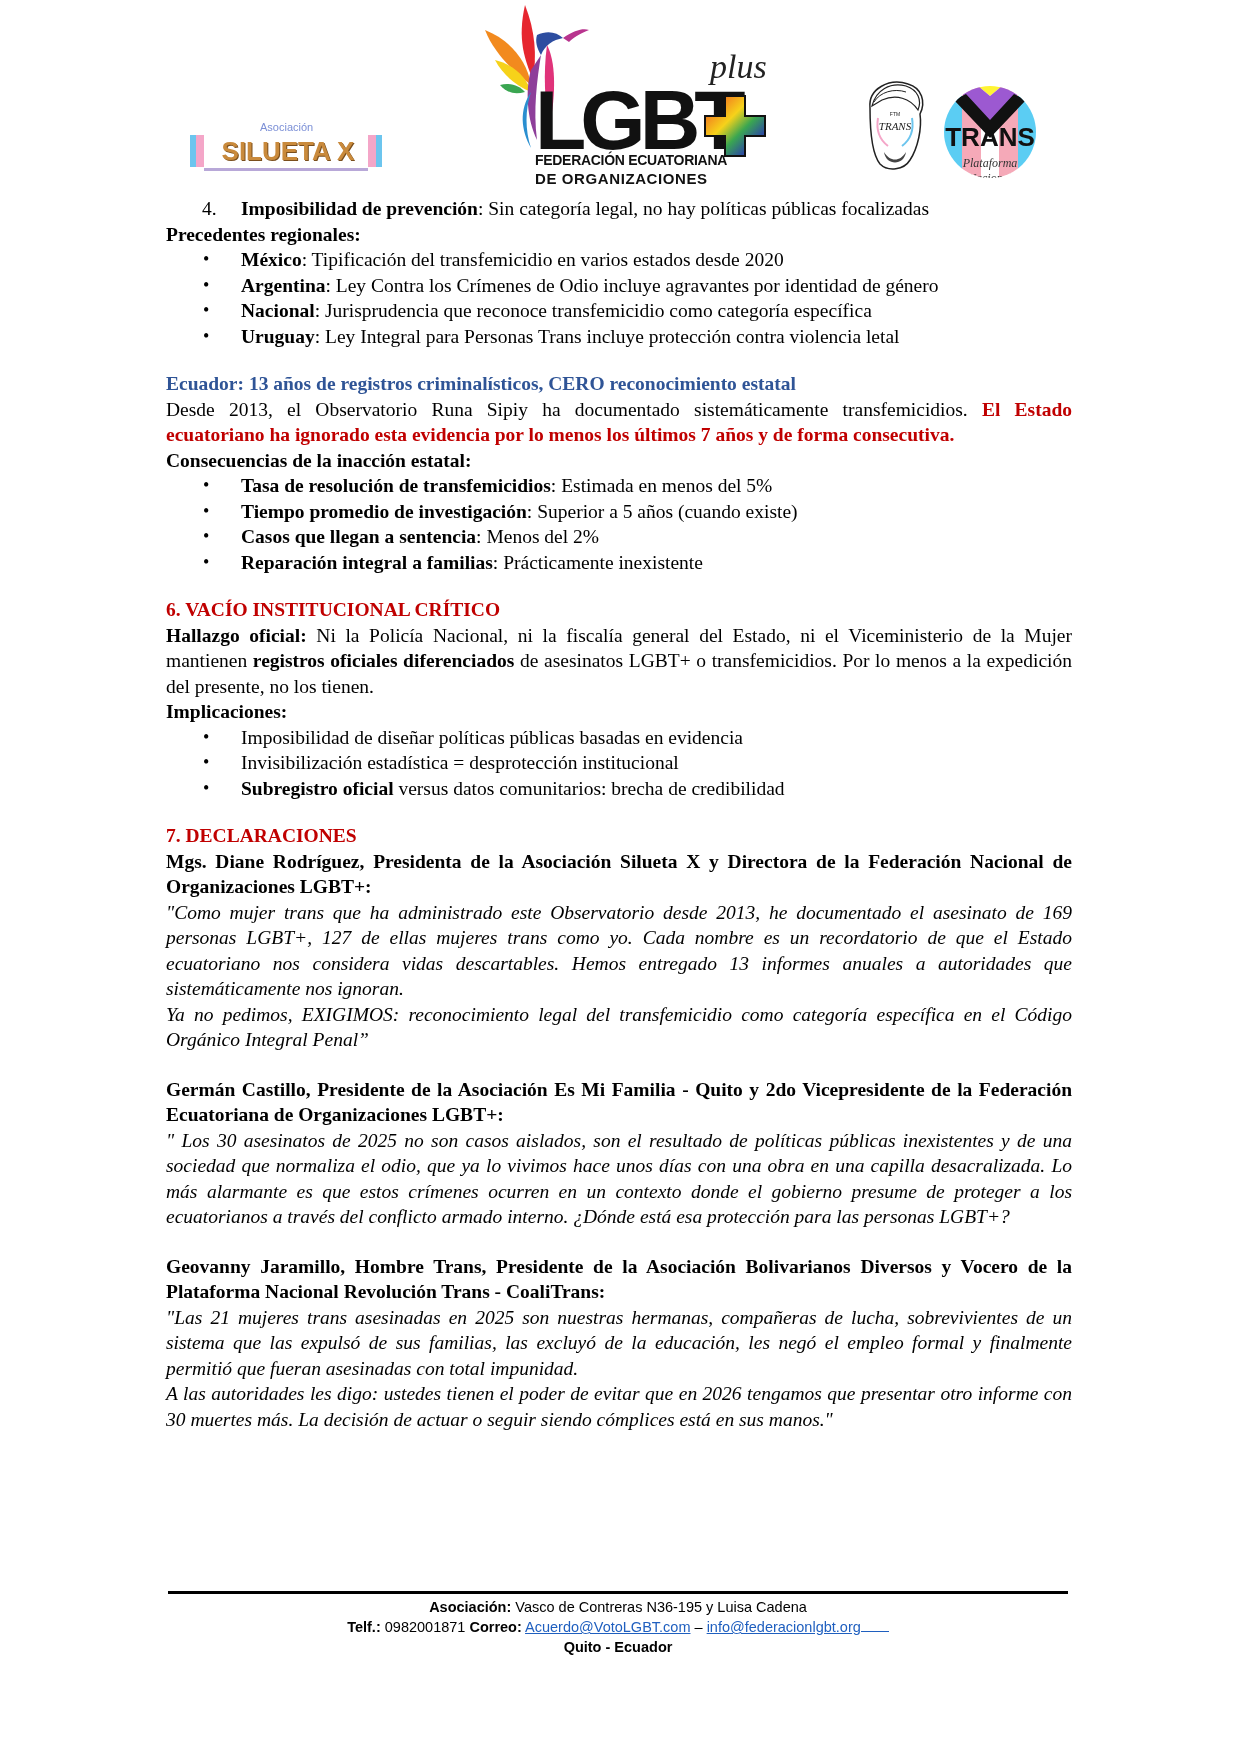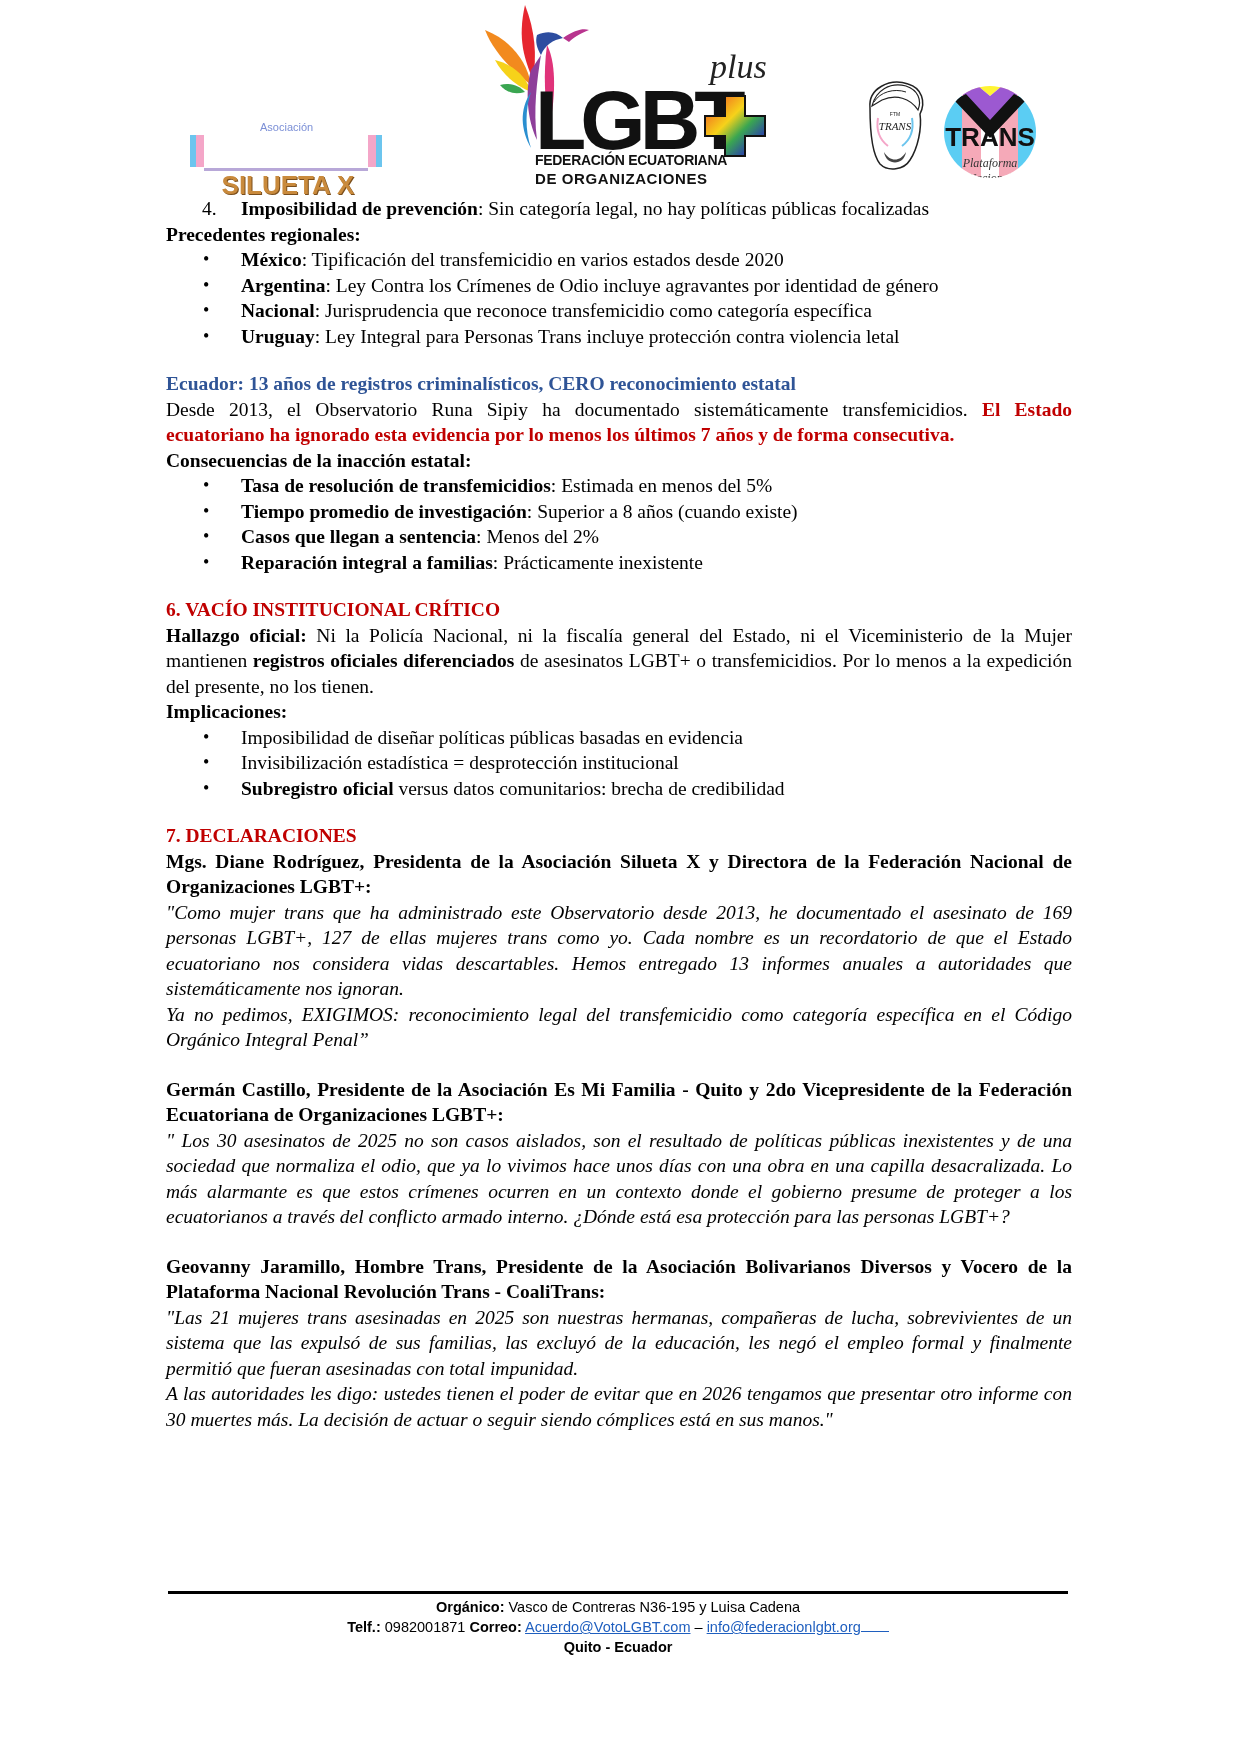--- a/index.html
+++ b/index.html
@@ -9,21 +9,21 @@
   
   .header { position: absolute; top: 0; left: 0; width: 1241px; height: 190px; }
   .logo-silueta { position: absolute; left: 190px; top: 118px; width: 200px; height: 56px; padding-left: 18px; }
   .silueta-asoc { position: absolute; left: 70px; top: 3px; font-family: "Liberation Sans", sans-serif;
                   font-size: 11px; color: #7b8fd6; }
   .silueta-box { position: absolute; left: 0; top: 17px; width: 192px; height: 32px;
                  background: linear-gradient(to right, #6cc5ee 0 6px, #f4a6c8 6px 14px, #fff 14px 178px, #f4a6c8 178px 186px, #6cc5ee 186px);
                  }
   .silueta-text { position: absolute; left: 18px; top: 0; width: 160px; height: 32px; text-align: center;
                   font-family: "Liberation Sans", sans-serif; font-weight: bold; font-size: 26px; line-height: 32px;
-                  color: #c98a3c; letter-spacing: 0px; text-shadow: 1px 1px 0 #7a4e1c; margin-top: 34px; }
+                  color: #c98a3c; letter-spacing: 0px; text-shadow: 1px 1px 0 #7a4e1c; }
   .silueta-underline { position: absolute; left: 14px; top: 50px; width: 164px; height: 3px;
                        background: #b8a8d8; }
 
   .logo-fed { position: absolute; left: 465px; top: 0; width: 310px; height: 190px; }
   .fed-bird { position: absolute; left: 0; top: 0; width: 140px; height: 150px; }
   .fed-plus-word { position: absolute; left: 245px; top: 48px; font-family: "Liberation Serif", serif;
                    font-style: italic; font-size: 34px; color: #222; }
   .fed-lgbt { position: absolute; left: 70px; top: 80px; font-family: "Liberation Sans", sans-serif;
               font-weight: bold; font-size: 84px; letter-spacing: -6px; line-height: 80px; color: #111; }
   .fed-cross { position: absolute; left: 238px; top: 94px; width: 64px; height: 64px; }
@@ -146,21 +146,21 @@
     <li><span class="b">Uruguay</span><span>: Ley Integral para Personas Trans incluye protección contra violencia letal</span></li>
   </ul>
 
   <div class="gap" style="height:22px"></div>
 
   <p class="b blue">Ecuador: 13 años de registros criminalísticos, CERO reconocimiento estatal</p>
   <p class="justify"><span>Desde 2013, el Observatorio Runa Sipiy ha documentado sistemáticamente transfemicidios. </span><span class="b red">El Estado ecuatoriano ha ignorado esta evidencia por lo menos los últimos 7 años y de forma consecutiva.</span></p>
   <p class="b">Consecuencias de la inacción estatal:</p>
   <ul class="bul">
     <li><span class="b">Tasa de resolución de transfemicidios</span><span>: Estimada en menos del 5%</span></li>
-    <li><span class="b">Tiempo promedio de investigación</span><span>: Superior a 8 años (cuando existe)</span></li>
+    <li><span class="b">Tiempo promedio de investigación</span><span>: Superior a 5 años (cuando existe)</span></li>
     <li><span class="b">Casos que llegan a sentencia</span><span>: Menos del 2%</span></li>
     <li><span class="b">Reparación integral a familias</span><span>: Prácticamente inexistente</span></li>
   </ul>
 
   <div class="gap" style="height:22px"></div>
 
   <p class="b red">6. VACÍO INSTITUCIONAL CRÍTICO</p>
   <p class="justify"><span class="b">Hallazgo oficial:</span><span> Ni la Policía Nacional, ni la fiscalía general del Estado, ni el Viceministerio de la Mujer mantienen </span><span class="b">registros oficiales diferenciados</span><span> de asesinatos LGBT+ o transfemicidios. Por lo menos a la expedición del presente, no los tienen.</span></p>
   <p class="b">Implicaciones:</p>
   <ul class="bul">
@@ -191,20 +191,20 @@
   <div>
     <p class="b justify">Geovanny Jaramillo, Hombre Trans, Presidente de la Asociación Bolivarianos Diversos y Vocero de la Plataforma Nacional Revolución Trans - CoaliTrans:</p>
     <p class="i justify">"Las 21 mujeres trans asesinadas en 2025 son nuestras hermanas, compañeras de lucha, sobrevivientes de un sistema que las expulsó de sus familias, las excluyó de la educación, les negó el empleo formal y finalmente permitió que fueran asesinadas con total impunidad.</p>
     <p class="i justify">A las autoridades les digo: ustedes tienen el poder de evitar que en 2026 tengamos que presentar otro informe con 30 muertes más. La decisión de actuar o seguir siendo cómplices está en sus manos."</p>
   </div>
 </div>
 
 <div class="footer-rule"></div>
 <div class="footer">
   <div>
-    <span class="lbl">Orgánico:</span><span> Vasco de Contreras N36-195 y Luisa Cadena</span>
+    <span class="lbl">Asociación:</span><span> Vasco de Contreras N36-195 y Luisa Cadena</span>
   </div>
   <div>
     <span class="lbl">Telf.:</span><span> 0982001871 </span><span class="lbl">Correo:</span>
     <a>Acuerdo@VotoLGBT.com</a><span> – </span><a>info@federacionlgbt.org</a><span class="tail-ul"></span>
   </div>
   <div class="lbl">Quito - Ecuador</div>
 </div>
 
 </body></html>

